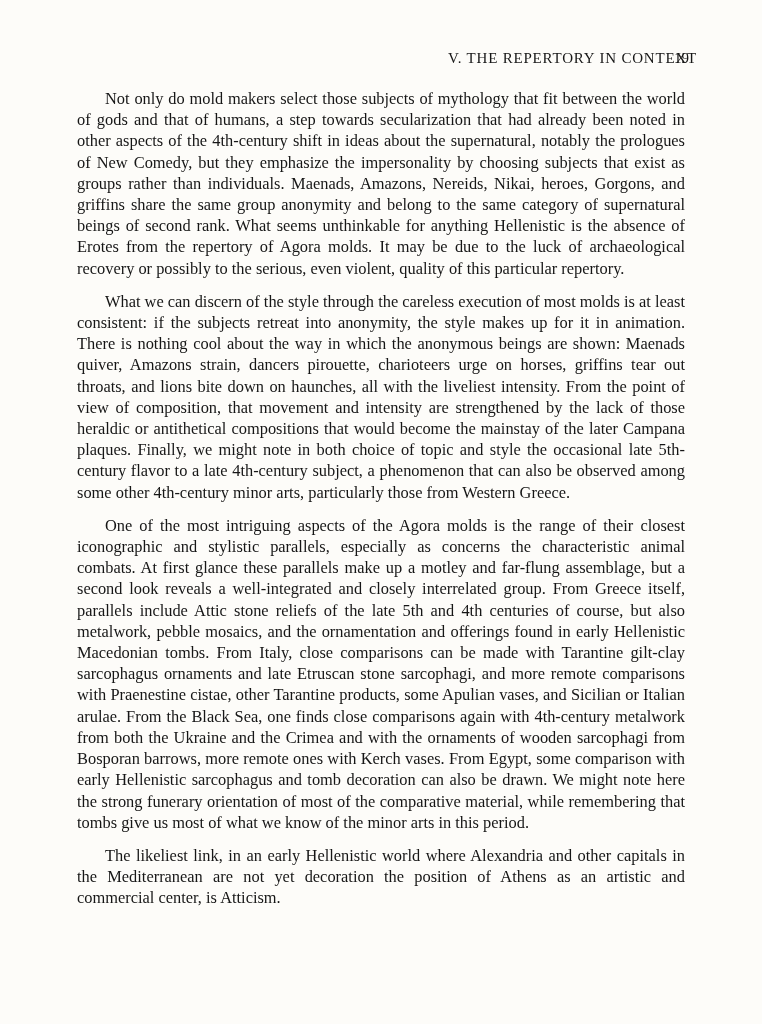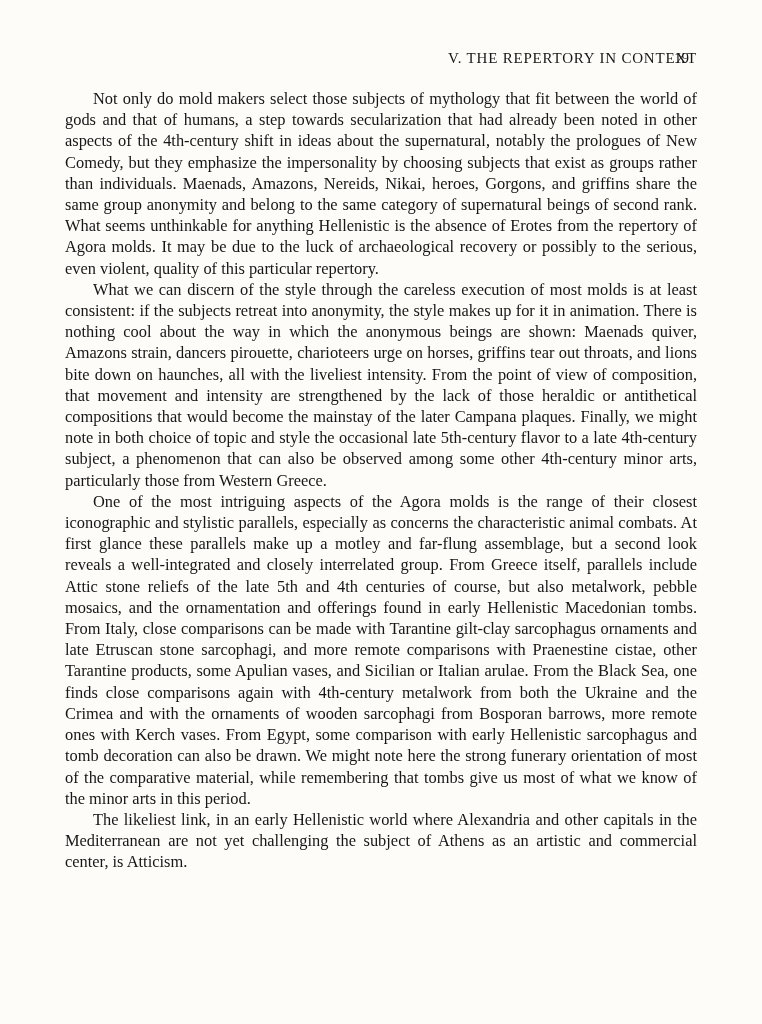--- a/index.html
+++ b/index.html
@@ -39,21 +39,21 @@
     top: 0;
     font-size: 15px;
   }
   .page-body {
     text-align: justify;
     font-size: 16.4px;
     line-height: 21.2px;
     hyphens: auto;
   }
   .page-body p.paragraph {
-    margin: 0;
+    margin: 12px;
     text-indent: 28px;
   }
   .page-body h2.section-heading {
     font-size: 16.8px;
     font-weight: normal;
     font-variant: small-caps;
     letter-spacing: 0.6px;
     text-indent: 0;
     margin: 15px 0 7px 0;
   }
@@ -63,15 +63,15 @@
 
 <div class="page" style="background: rgb(253, 252, 249); color: rgb(22, 22, 22);">
   <div class="running-header">
     <span class="running-title">V. THE REPERTORY IN CONTEXT</span>
     <span class="page-number">19</span>
   </div>
   <div class="page-body">
       <p class="paragraph">Not only do mold makers select those subjects of mythology that fit between the world of gods and that of humans, a step towards secularization that had already been noted in other aspects of the 4th-century shift in ideas about the supernatural, notably the prologues of New Comedy, but they emphasize the impersonality by choosing subjects that exist as groups rather than individuals. Maenads, Amazons, Nereids, Nikai, heroes, Gorgons, and griffins share the same group anonymity and belong to the same category of supernatural beings of second rank. What seems unthinkable for anything Hellenistic is the absence of Erotes from the repertory of Agora molds. It may be due to the luck of archaeological recovery or possibly to the serious, even violent, quality of this particular repertory.</p>
       <p class="paragraph">What we can discern of the style through the careless execution of most molds is at least consistent: if the subjects retreat into anonymity, the style makes up for it in animation. There is nothing cool about the way in which the anonymous beings are shown: Maenads quiver, Amazons strain, dancers pirouette, charioteers urge on horses, griffins tear out throats, and lions bite down on haunches, all with the liveliest intensity. From the point of view of composition, that movement and intensity are strengthened by the lack of those heraldic or antithetical compositions that would become the mainstay of the later Campana plaques. Finally, we might note in both choice of topic and style the occasional late 5th-century flavor to a late 4th-century subject, a phenomenon that can also be observed among some other 4th-century minor arts, particularly those from Western Greece.</p>
       <p class="paragraph">One of the most intriguing aspects of the Agora molds is the range of their closest iconographic and stylistic parallels, especially as concerns the characteristic animal combats. At first glance these parallels make up a motley and far-flung assemblage, but a second look reveals a well-integrated and closely interrelated group. From Greece itself, parallels include Attic stone reliefs of the late 5th and 4th centuries of course, but also metalwork, pebble mosaics, and the ornamentation and offerings found in early Hellenistic Macedonian tombs. From Italy, close comparisons can be made with Tarantine gilt-clay sarcophagus ornaments and late Etruscan stone sarcophagi, and more remote comparisons with Praenestine cistae, other Tarantine products, some Apulian vases, and Sicilian or Italian arulae. From the Black Sea, one finds close comparisons again with 4th-century metalwork from both the Ukraine and the Crimea and with the ornaments of wooden sarcophagi from Bosporan barrows, more remote ones with Kerch vases. From Egypt, some comparison with early Hellenistic sarcophagus and tomb decoration can also be drawn. We might note here the strong funerary orientation of most of the comparative material, while remembering that tombs give us most of what we know of the minor arts in this period.</p>
-      <p class="paragraph">The likeliest link, in an early Hellenistic world where Alexandria and other capitals in the Mediterranean are not yet challenging the subject of Athens as an artistic and commercial center, is Atticism.</p>
+      <p class="paragraph">The likeliest link, in an early Hellenistic world where Alexandria and other capitals in the Mediterranean are not yet decoration the position of Athens as an artistic and commercial center, is Atticism.</p>
     </div>
 </div>
 
 </body></html>

